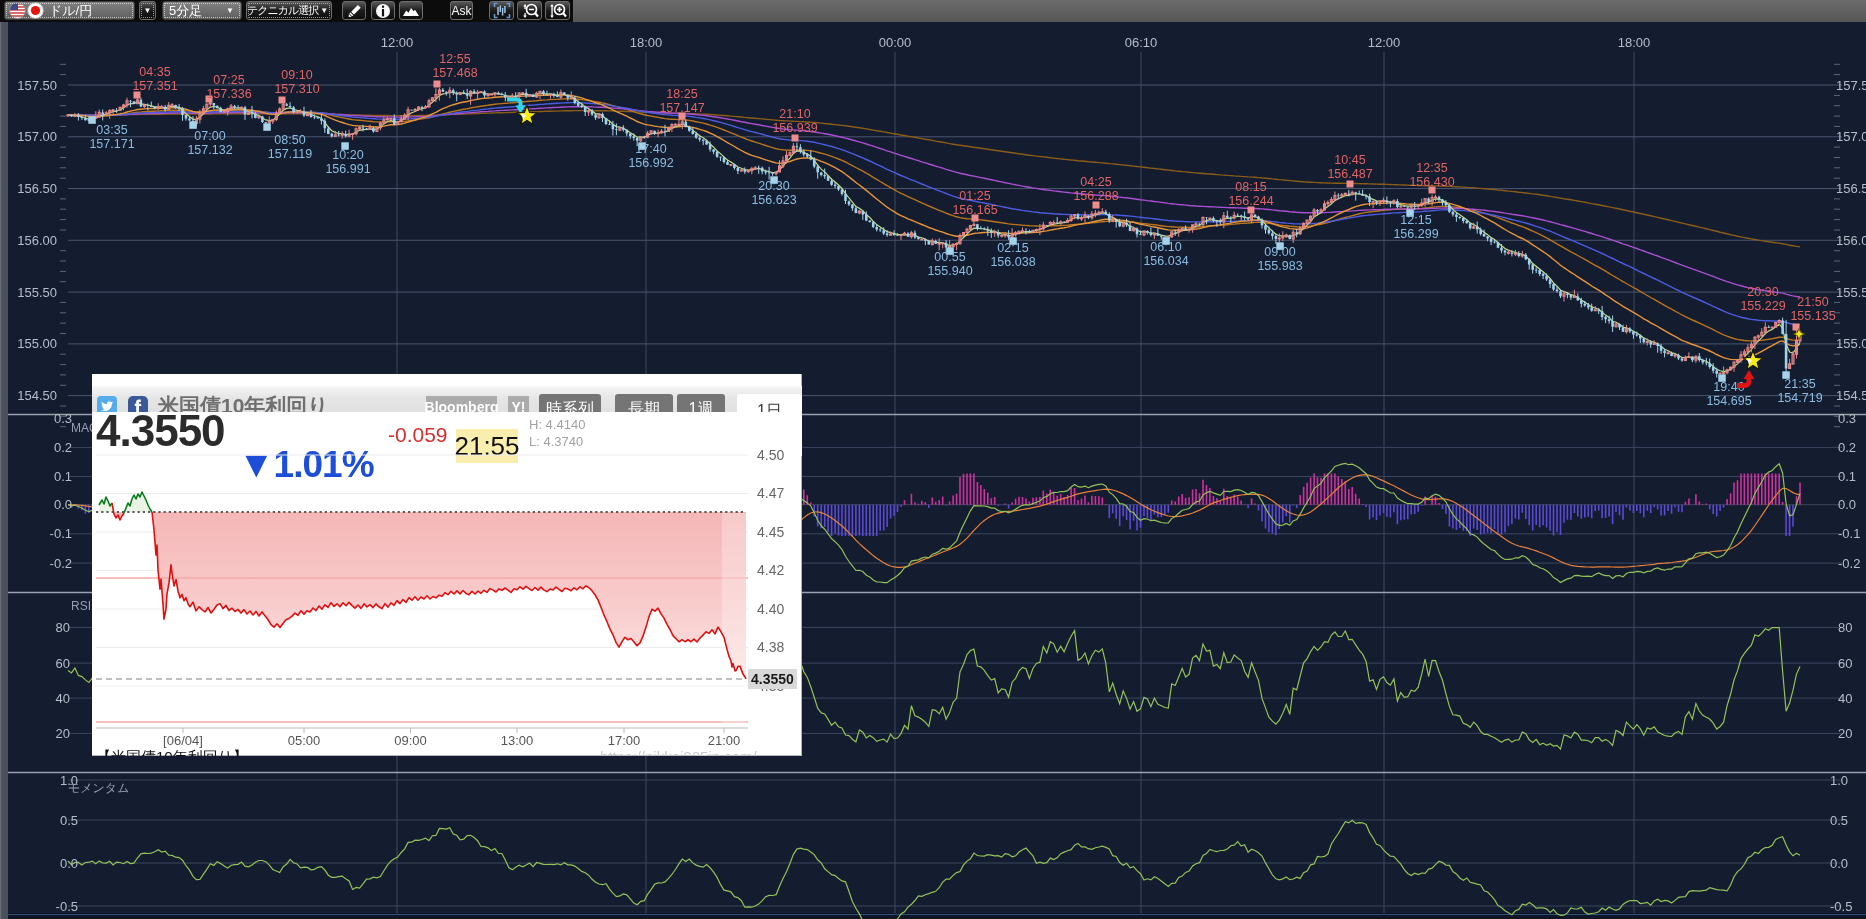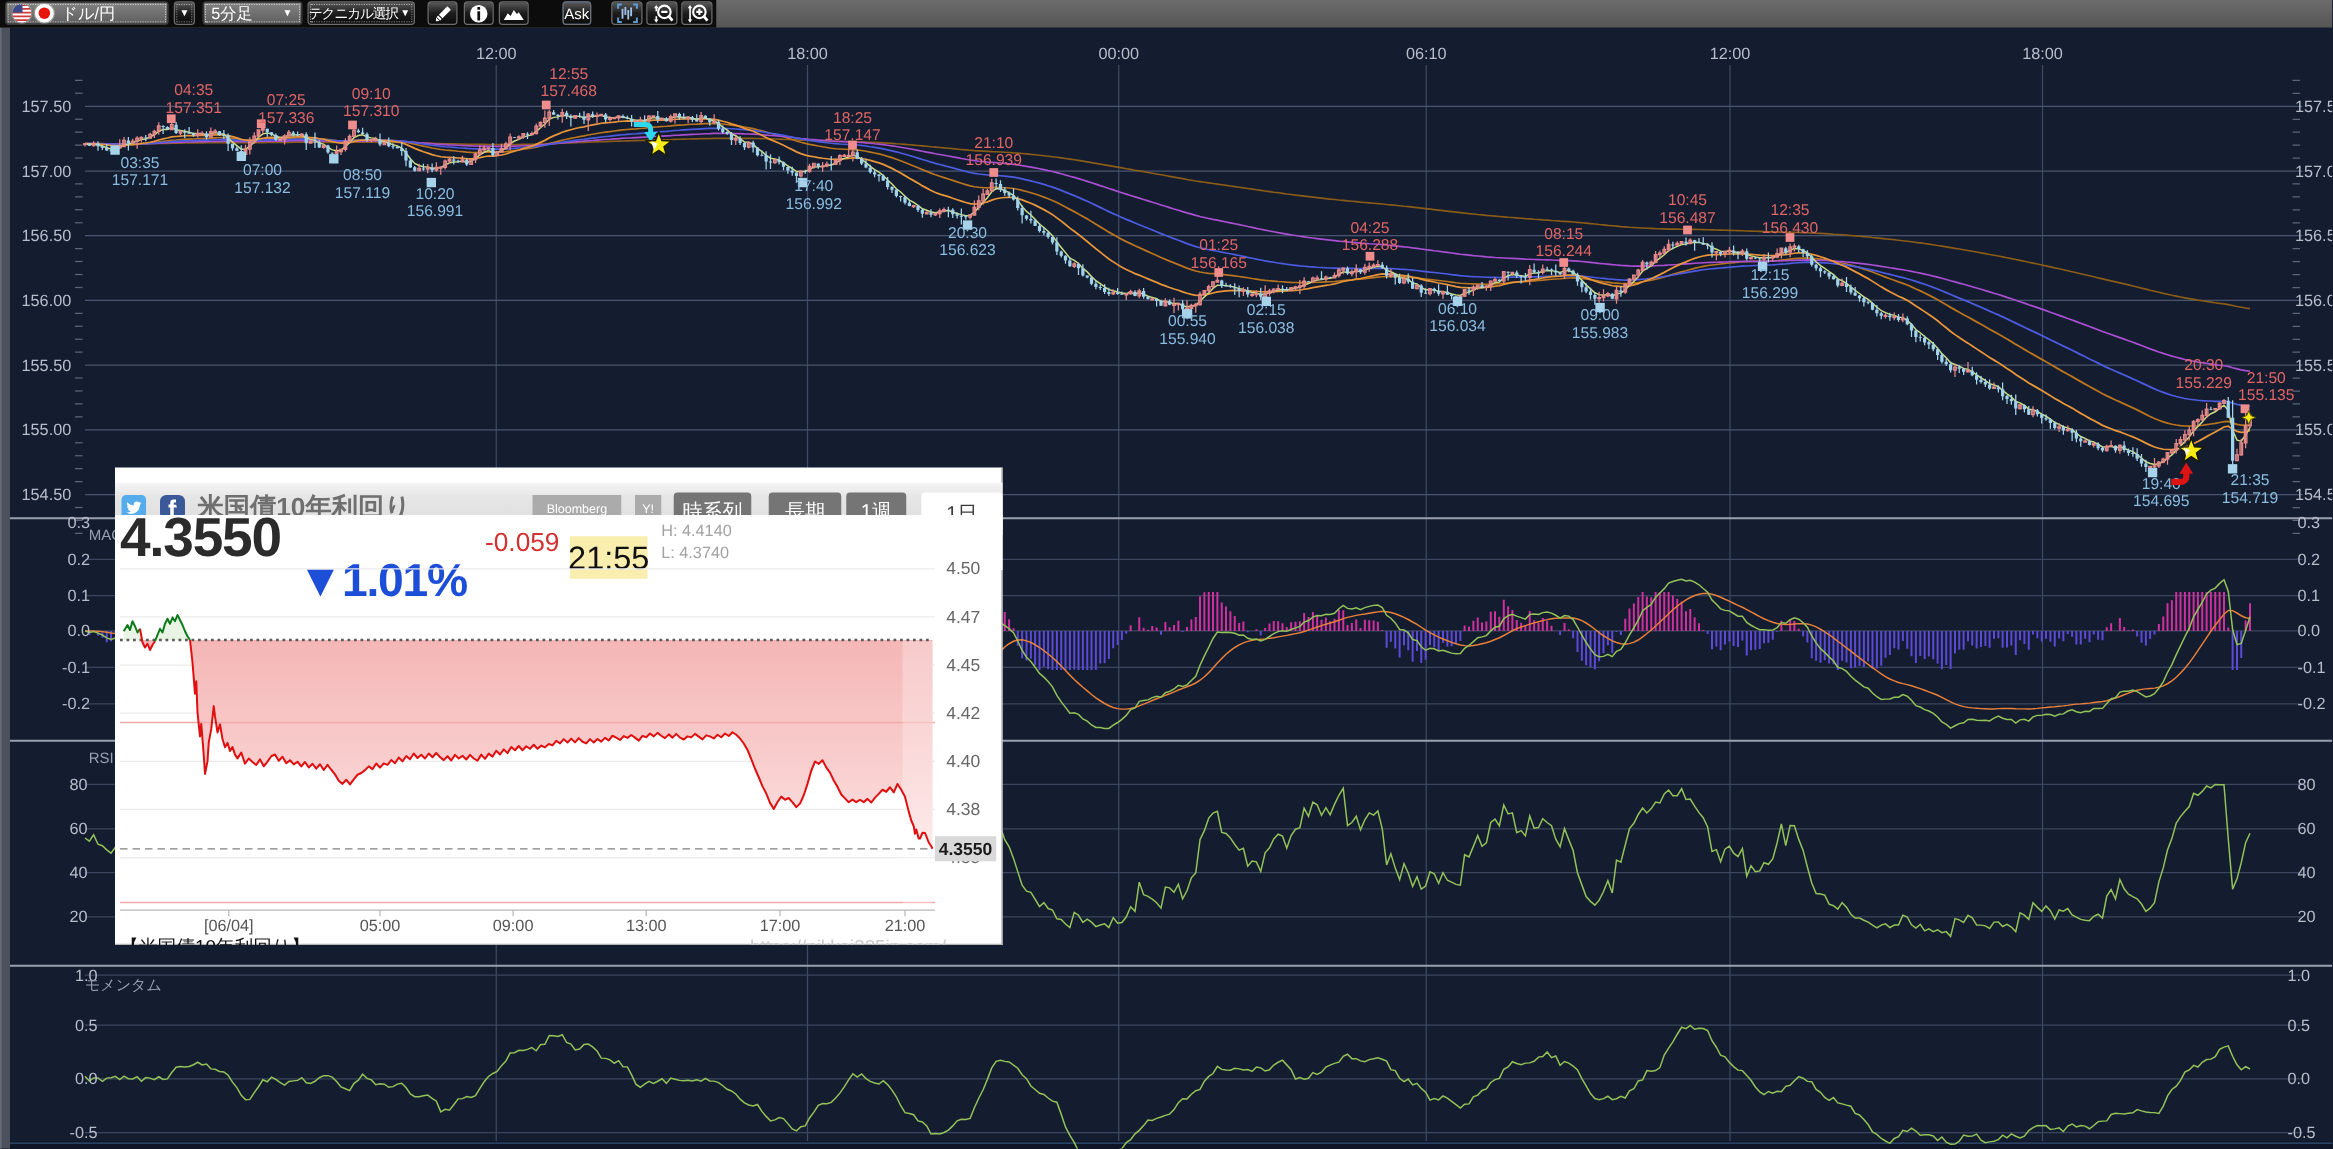--- a/index.html
+++ b/index.html
@@ -16,22 +16,22 @@
 .btn.dark{background:linear-gradient(#525252 5%,#1d1d1d 50%,#0d0d0d);border-color:#6e6e6e;}
 .btn.dot{outline:1px dotted rgba(210,210,210,0.7);outline-offset:-3px;}
 .btn.icon{justify-content:center;}
 .btn.bid{background:linear-gradient(#6aa3f2,#2f6fd0);border-color:#2a5ca8;margin-left:23px;}
 .arr{font-size:8px;}
 #overlay{position:absolute;left:92px;top:374px;width:710px;height:382px;background:#fff;
   border-right:1px solid #b5b5b5;border-bottom:1px solid #b5b5b5;box-sizing:border-box;}
 #ovhead{position:absolute;left:0;top:0;width:710px;height:38px;
   background:linear-gradient(#f6f6f6,#e6e6e6 30%,#dcdcdc);margin-top:12px;}
 #ovtitle{position:absolute;left:66px;top:6px;font-size:21px;font-weight:bold;color:#6f6f6f;}
-.gbtn{position:absolute;top:10px;height:22px;background:#ababab;color:#fff;font-size:10px;
-  display:inline-flex;align-items:center;justify-content:center;}
+.gbtn{position:absolute;top:10px;height:22px;background:#ababab;color:#fff;font-size:14px;
+  display:inline-flex;align-items:center;justify-content:center;font-weight:bold;}
 .tab{position:absolute;top:8px;height:30px;background:#757575;color:#fff;font-size:16px;
   display:inline-flex;align-items:center;justify-content:center;border-radius:3px 3px 0 0;}
 .tab.active{background:#fff;color:#3a3a3a;height:34px;}
 #ovprice{position:absolute;left:0;top:38px;width:710px;height:44px;background:#fff;}
 #bignum{position:absolute;left:4px;top:-6px;font-size:44px;font-weight:bold;color:#2b2b2b;letter-spacing:-1px;}
 #pct{position:absolute;left:146px;top:0px;font-size:37px;font-weight:bold;color:#1d4ed8;letter-spacing:-1px;margin-top:32px;}
 #chg{position:absolute;left:296px;top:11px;font-size:21px;color:#d43030;}
 #tm{position:absolute;left:364px;top:3px;width:62px;height:34px;background:#faeeaf;color:#111;
   font-size:26px;display:inline-flex;align-items:center;justify-content:center;margin-top:14px;}
 .hl{position:absolute;left:437px;font-size:13px;color:#a2a2a2;}

